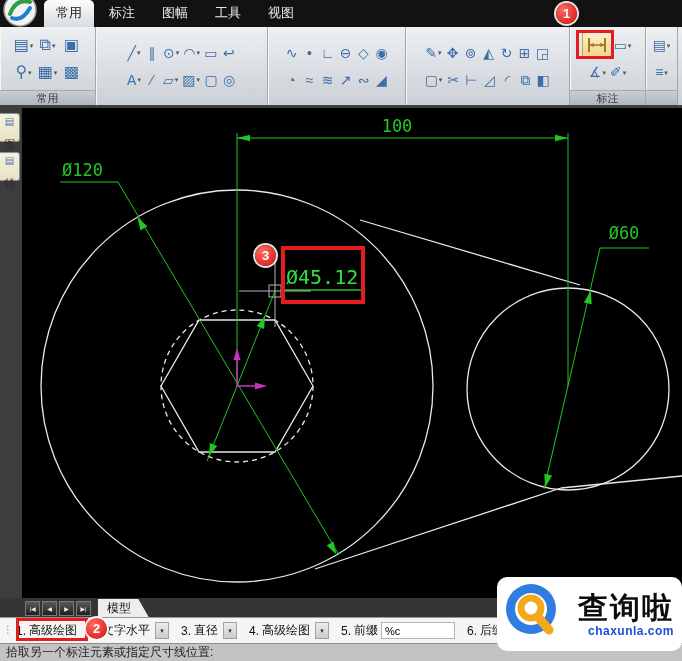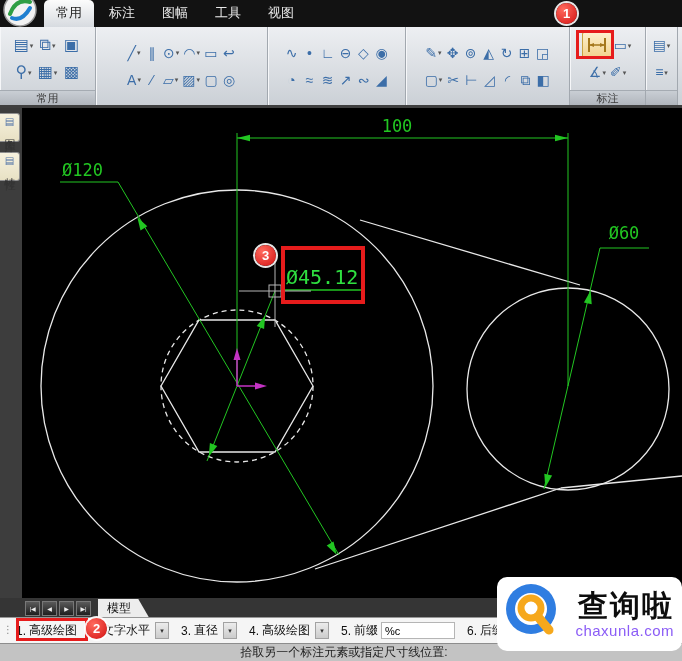--- a/index.html
+++ b/index.html
@@ -57,42 +57,42 @@
   .grip{color:#8a8a8a;font-size:10px;margin-right:1px;line-height:0.65;width:6px;}
   .opt{display:flex;align-items:center;gap:3px;padding:0 6px;white-space:nowrap;}
   .dd-btn{width:14px;height:17px;background:linear-gradient(#ececec,#cccccc);border:1px solid #a2a2a2;
           font-size:7px;color:#333;display:inline-flex;align-items:center;justify-content:center;margin-left:2px;}
   .opt-input{width:74px;height:17px;border:1px solid #b5b5b5;background:#fff;font-size:11px;padding:0 3px;
              font-family:"Liberation Sans",sans-serif;}
   .opt-input.short{width:56px;}
 
   
   .status-bar{position:absolute;left:0;top:643px;width:682px;height:18px;background:#c3c3c3;
-              border-top:1px solid #8d8d8d;font-size:12px;color:#1e1e1e;line-height:17px;padding-left:6px;text-align:center;}
+              border-top:1px solid #8d8d8d;font-size:12px;color:#1e1e1e;line-height:17px;padding-left:6px;}
 
   
   .red-frame{position:absolute;border:3px solid #e61c1c;z-index:40;background:transparent;}
   .tool-frame{left:576px;top:30px;width:38px;height:29px;}
   .opt-frame{left:16px;top:618px;width:72px;height:23px;}
   .dim-frame{left:281px;top:246px;width:84px;height:58px;border-width:4px;}
   .badge{position:absolute;width:21px;height:21px;border-radius:50%;
          background:radial-gradient(circle at 35% 30%,#ff6a5e,#d31111);color:#fff;font-size:13px;font-weight:bold;
          display:flex;align-items:center;justify-content:center;z-index:50;
          box-shadow:0 0 0 2px rgba(255,255,255,0.9);}
   .badge1{left:556px;top:3px;}
   .badge2{left:86px;top:618px;}
   .badge3{left:255px;top:245px;}
 
   
   .watermark{position:absolute;left:497px;top:577px;width:185px;height:74px;background:#fff;border-radius:10px;
              z-index:30;display:flex;align-items:center;padding:4px 8px;}
   .wm-text{display:flex;flex-direction:column;align-items:flex-end;flex:1;}
   .wm-title{font-family:"DejaVu Serif","Liberation Serif",serif;font-weight:bold;font-size:30px;line-height:1.1;
             color:#0d0d0d;letter-spacing:2px;}
-  .wm-domain{font-size:15px;font-weight:normal;color:#8b5cf6;letter-spacing:0.5px;}
+  .wm-domain{font-size:12px;font-weight:bold;color:#1d4ed8;letter-spacing:0.5px;}
 </style>
 </head>
 <body>
 
 <div class="app">
 
   <div class="tabbar">
     <div class="logo">
       <svg width="36" height="36" viewBox="0 0 36 36">
         <circle cx="18" cy="18" r="16" fill="#f2f2f2" stroke="#9a9a9a" stroke-width="1.5"></circle>

